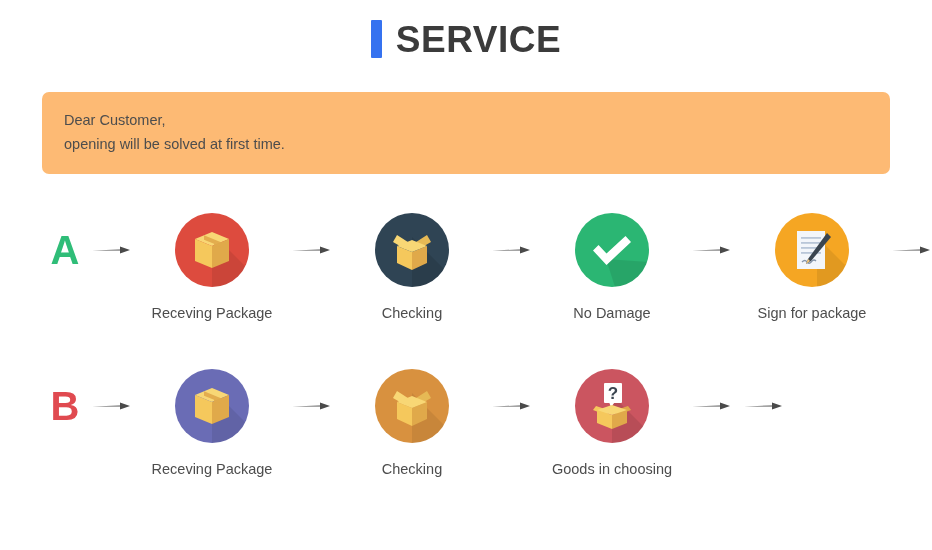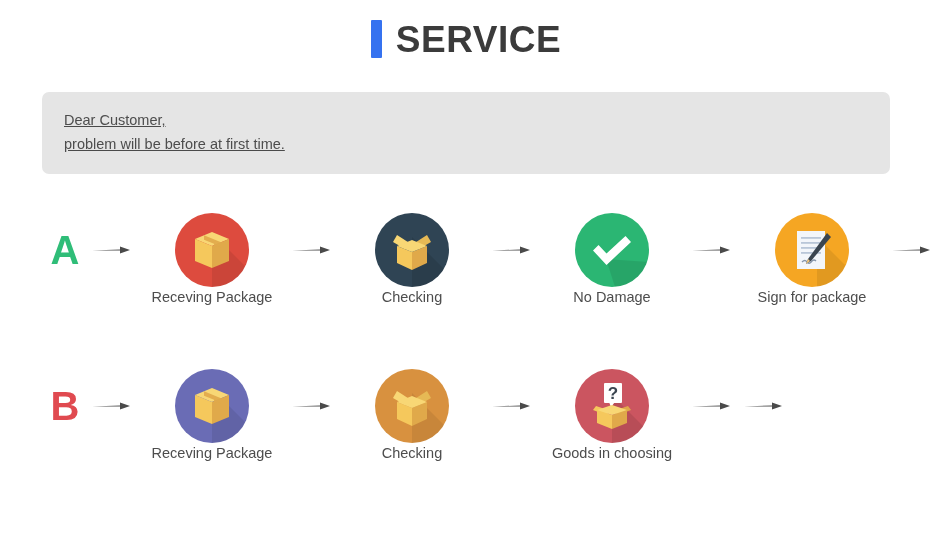--- a/index.html
+++ b/index.html
@@ -46,24 +46,23 @@
     line-height: 1;
   }
 
   
   .notice {
     position: absolute;
     left: 42px;
     top: 92px;
     width: 848px;
     box-sizing: border-box;
-    background: #e5e5e5;
+    background: #fdba74;
     border-radius: 7px;
     padding: 16px 22px 18px 22px;
-    text-decoration: underline;
   }
   .notice-line {
     font-size: 14.5px;
     line-height: 24px;
     color: #4d4d4d;
     white-space: pre-wrap;
   }
 
   
   .flow-row {
@@ -107,41 +106,42 @@
   .step-icon {
     width: 74px;
     height: 74px;
     border-radius: 50%;
     position: relative;
     overflow: hidden;
     margin-top: 7px;
   }
   .step-icon svg { display: block; }
   .step-label {
+    margin-top: 16px;
     font-size: 14.5px;
     line-height: 20px;
     color: #4d4d4d;
     text-align: center;
     max-width: 162px;
     white-space: pre-wrap;
   }
 </style>
 </head>
 <body>
 
 <div class="page">
 
   <div class="header">
     <div class="header-bar"></div>
     <div class="header-title">SERVICE</div>
   </div>
 
   <div class="notice">
     <div class="notice-line">Dear Customer,</div>
-    <div class="notice-line">problem will be before at first time.</div>
+    <div class="notice-line">opening will be solved at first time.</div>
   </div>
 
   <div class="flow-row row-a">
 
     <div class="row-letter" style="color:#2fbd78">A</div>
 
     <div class="arrow">
       <svg width="40" height="16" viewBox="0 0 40 16">
         <path d="M0 8.6 L28 8.6 L28 11.6 L38 8 L28 4.4 L28 7.4 Z" fill="#4a4a4a"></path>
       </svg>

